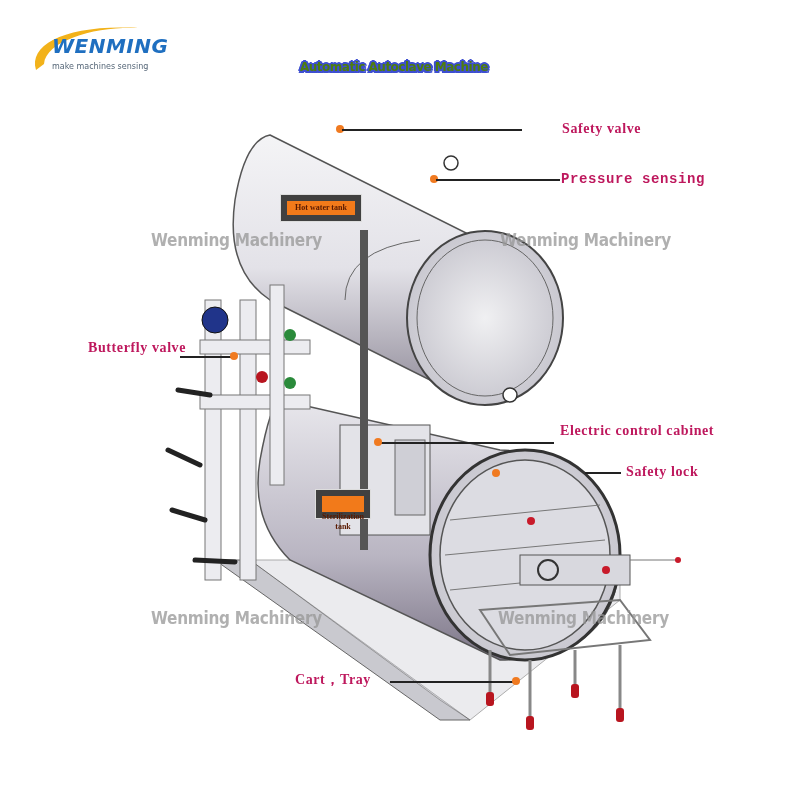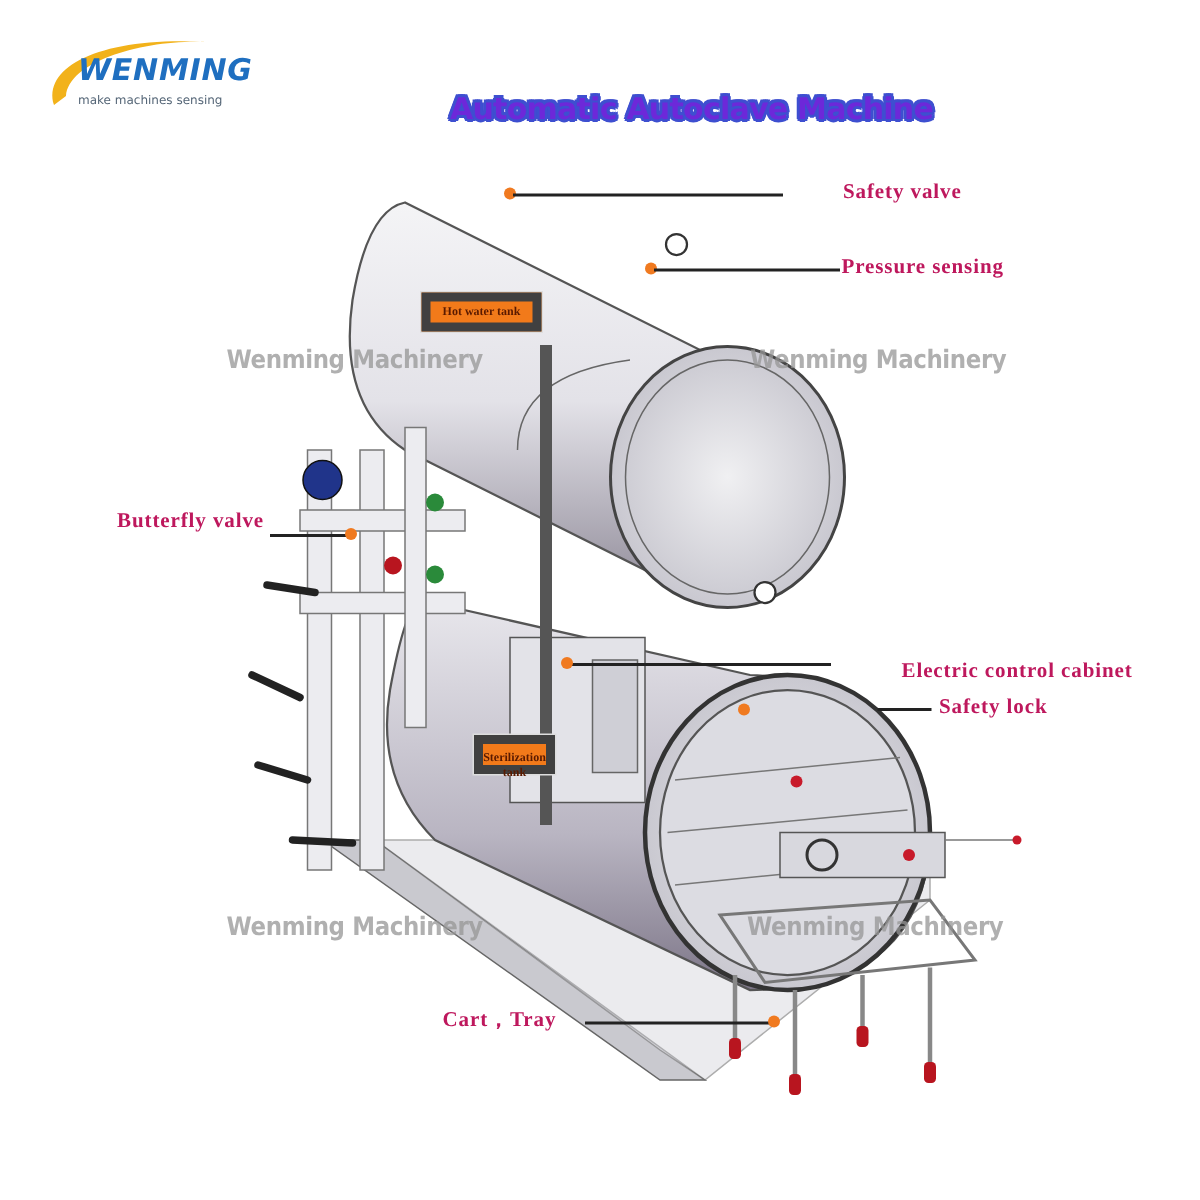--- a/index.html
+++ b/index.html
@@ -5,22 +5,22 @@
   html, body { margin:0; padding:0; }
   body { width:800px; height:800px; background:#ffffff; position:relative; overflow:hidden;
          font-family:"DejaVu Serif", serif; }
   .abs { position:absolute; }
   
   .logo { left:28px; top:22px; width:170px; height:55px; }
   .logo-text { left:52px; top:34px; font-family:"DejaVu Sans", sans-serif; font-weight:bold; font-style:italic;
                font-size:20px; color:#1f6fc0; letter-spacing:0.5px; }
   .logo-tag { left:52px; top:62px; font-family:"DejaVu Sans", sans-serif; font-size:8px; color:#556677; }
   
-  .title { left:300px; top:60px; font-family:"DejaVu Sans", sans-serif; font-weight:bold; font-size:20px;
-           color:#6d28d9; letter-spacing:-0.5px;
+  .title { left:300px; top:60px; font-family:"DejaVu Sans", sans-serif; font-weight:bold; font-size:12px;
+           color:#4d7c0f; letter-spacing:-0.5px;
            text-shadow: -1.5px -1.5px 0 #3e4fd0, 1.5px -1.5px 0 #3e4fd0, -1.5px 1.5px 0 #3e4fd0, 1.5px 1.5px 0 #3e4fd0,
                         0 -2px 0 #3e4fd0, 0 2px 0 #3e4fd0, -2px 0 0 #3e4fd0, 2px 0 0 #3e4fd0; text-align: center; }
   
   .label { font-family:"Liberation Serif", serif; font-weight:bold; font-size:14px; color:#be185d; letter-spacing:0.6px; white-space:nowrap; }
   .leader { background:#222; height:1.5px; }
   .dot { width:8px; height:8px; border-radius:50%; background:#f07a20; }
   .tag { background:#f27a1a; border:6px solid #404040; box-shadow:0 0 0 1px #ddd;
          font-family:"Liberation Serif", serif; font-weight:bold; font-size:8px; color:#5a1a00; text-align:center; line-height:10px; }
   .watermark { font-family:"DejaVu Sans", sans-serif; font-weight:bold; font-size:17px; color:rgba(150,150,150,0.75);
                letter-spacing:-0.3px; white-space:nowrap; transform:scaleX(0.9); transform-origin:left; }
@@ -104,37 +104,37 @@
   <line x1="530" y1="660" x2="530" y2="725" stroke="#888" stroke-width="3"></line>
   <line x1="575" y1="650" x2="575" y2="690" stroke="#888" stroke-width="3"></line>
   <line x1="620" y1="645" x2="620" y2="715" stroke="#888" stroke-width="3"></line>
   <rect x="486" y="692" width="8" height="14" rx="3" fill="#b8151f"></rect>
   <rect x="526" y="716" width="8" height="14" rx="3" fill="#b8151f"></rect>
   <rect x="571" y="684" width="8" height="14" rx="3" fill="#b8151f"></rect>
   <rect x="616" y="708" width="8" height="14" rx="3" fill="#b8151f"></rect>
 </svg>
 
 <div class="abs tag" style="left:281px;top:195px;width:68px;height:14px;line-height:14px;">Hot water tank</div>
-<div class="abs tag" style="left:316px;top:490px;width:54px;height:26px;padding-top:4px;box-sizing:border-box;text-align:center;">Sterilization tank</div>
+<div class="abs tag" style="left:316px;top:490px;width:54px;height:26px;padding-top:16px;box-sizing:border-box;text-align:center;">Sterilization tank</div>
 
 <div class="abs dot" style="left:336px;top:125px;"></div>
 <div class="abs leader" style="left:342px;top:129px;width:180px;"></div>
 <div class="abs label" style="left:562px;top:121px;">Safety valve</div>
 
 <div class="abs dot" style="left:430px;top:175px;"></div>
 <div class="abs leader" style="left:436px;top:179px;width:124px;"></div>
-<div class="abs label" style="left:561px;top:171px;">Pressure sensing</div>
+<div class="abs label" style="left:561px;top:171px;font-family:Liberation Mono, monospace;">Pressure sensing</div>
 
-<div class="abs label" style="left:78px;top:340px;">Butterfly valve</div>
+<div class="abs label" style="left:88px;top:340px;">Butterfly valve</div>
 <div class="abs leader" style="left:180px;top:356px;width:52px;"></div>
 <div class="abs dot" style="left:230px;top:352px;"></div>
 
 <div class="abs leader" style="left:378px;top:442px;width:176px;"></div>
 <div class="abs dot" style="left:374px;top:438px;"></div>
-<div class="abs label" style="left:560px;top:440px;margin-left:41px;">Electric control cabinet</div>
+<div class="abs label" style="left:560px;top:423px;">Electric control cabinet</div>
 
 <div class="abs dot" style="left:492px;top:469px;"></div>
 <div class="abs leader" style="left:585px;top:472px;width:36px;"></div>
 <div class="abs label" style="left:626px;top:464px;">Safety lock</div>
 
 <div class="abs label" style="left:295px;top:671px;">Cart，Tray</div>
 <div class="abs leader" style="left:390px;top:681px;width:124px;"></div>
 <div class="abs dot" style="left:512px;top:677px;"></div>
 
 <div class="abs watermark" style="left:151px;top:230px;">Wenming Machinery</div>

